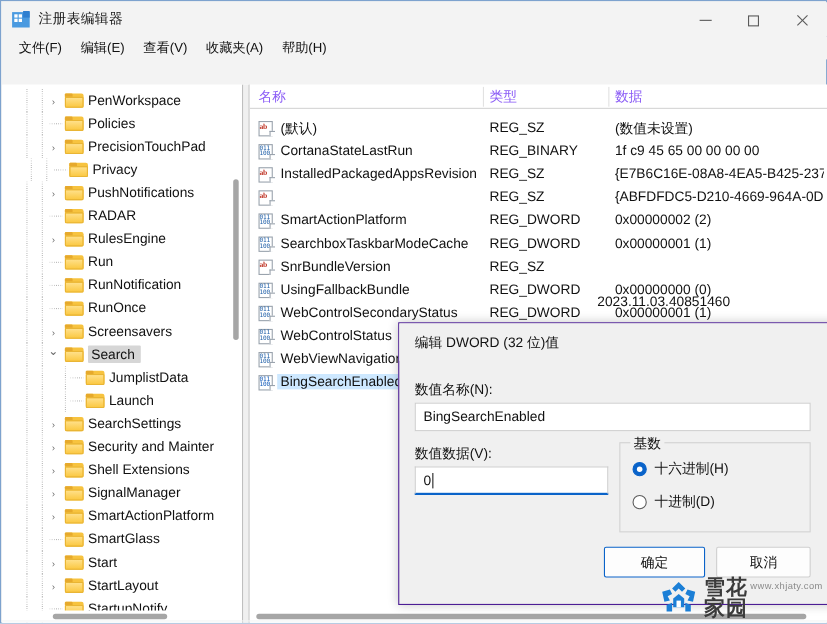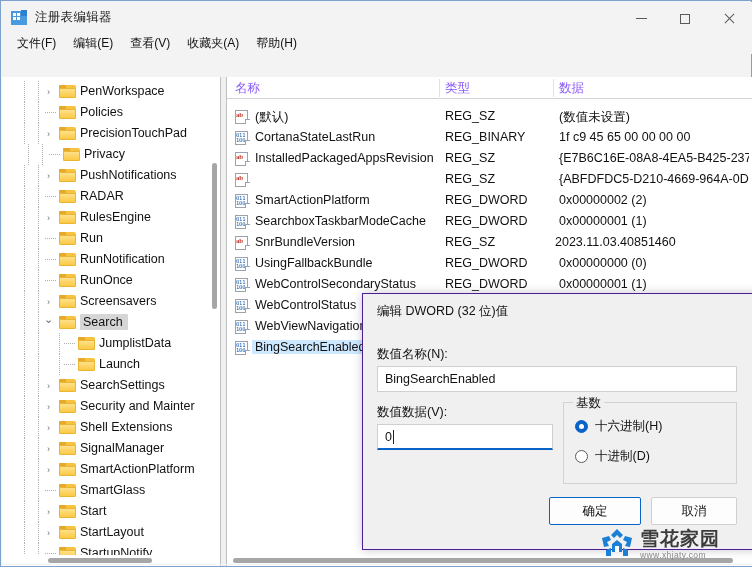--- a/index.html
+++ b/index.html
@@ -120,21 +120,21 @@
   .rdot.on{border:1px solid #0a63c9;background:#0a63c9;}
   .rdot.on:after{content:"";position:absolute;left:3px;top:3px;width:5px;height:5px;border-radius:50%;background:#fff;}
 
   .dbtn{position:absolute;height:28px;background:#fdfdfd;border:1px solid #cfcfcf;box-sizing:border-box;
         display:flex;align-items:center;justify-content:center;font-size:12.5px;color:#111;border-radius:2px;}
   .dbtn.default{border:1px solid #0a63c9;}
 
   
   .wm{position:absolute;left:600px;top:523px;width:148px;height:42px;display:flex;align-items:center;}
   .wm .logo{width:34px;height:32px;position:relative;flex:none;margin-right:6px;}
-  .wm .txt{display:flex;flex-direction:column;line-height:1;}
+  .wm .txt{display:flex;flex-direction:row;line-height:1;}
   .wm .cn{font-size:19px;font-weight:bold;color:#3b3b3b;letter-spacing:1px;}
   .wm .url{font-size:8.5px;color:#8a8a8a;margin-top:3px;letter-spacing:.4px;}
 </style>
 </head>
 <body>
 
 <div id="app">
   <div class="winframe">
 
     <div class="titlebar">
@@ -511,21 +511,21 @@
               <div class="dt" style="left: 332px; width: 190px;">0x00000001 (1)</div>
             </div>
             <div class="lrow" style="position: absolute; left: 0px; top: 156px;">
               <div class="vicon">
                 <div class="pg"></div>
                 <div class="ab">ab</div>
                 <div class="fold"></div>
               </div>
               <div class="nm">SnrBundleVersion</div>
               <div class="ty" style="left: 218px;">REG_SZ</div>
-              <div class="dt" style="left: 328px; width: 190px;">2023.11.03.40851460</div>
+              <div class="dt" style="left: 316px; width: 190px; margin-top: 32px;">2023.11.03.40851460</div>
             </div>
             <div class="lrow" style="position: absolute; left: 0px; top: 177px;">
               <div class="vicon">
                 <div class="pg"></div>
                 <div class="bits">011<br>100</div>
                 <div class="fold"></div>
               </div>
               <div class="nm">UsingFallbackBundle</div>
               <div class="ty" style="left: 218px;">REG_DWORD</div>
               <div class="dt" style="left: 332px; width: 190px;">0x00000000 (0)</div>

